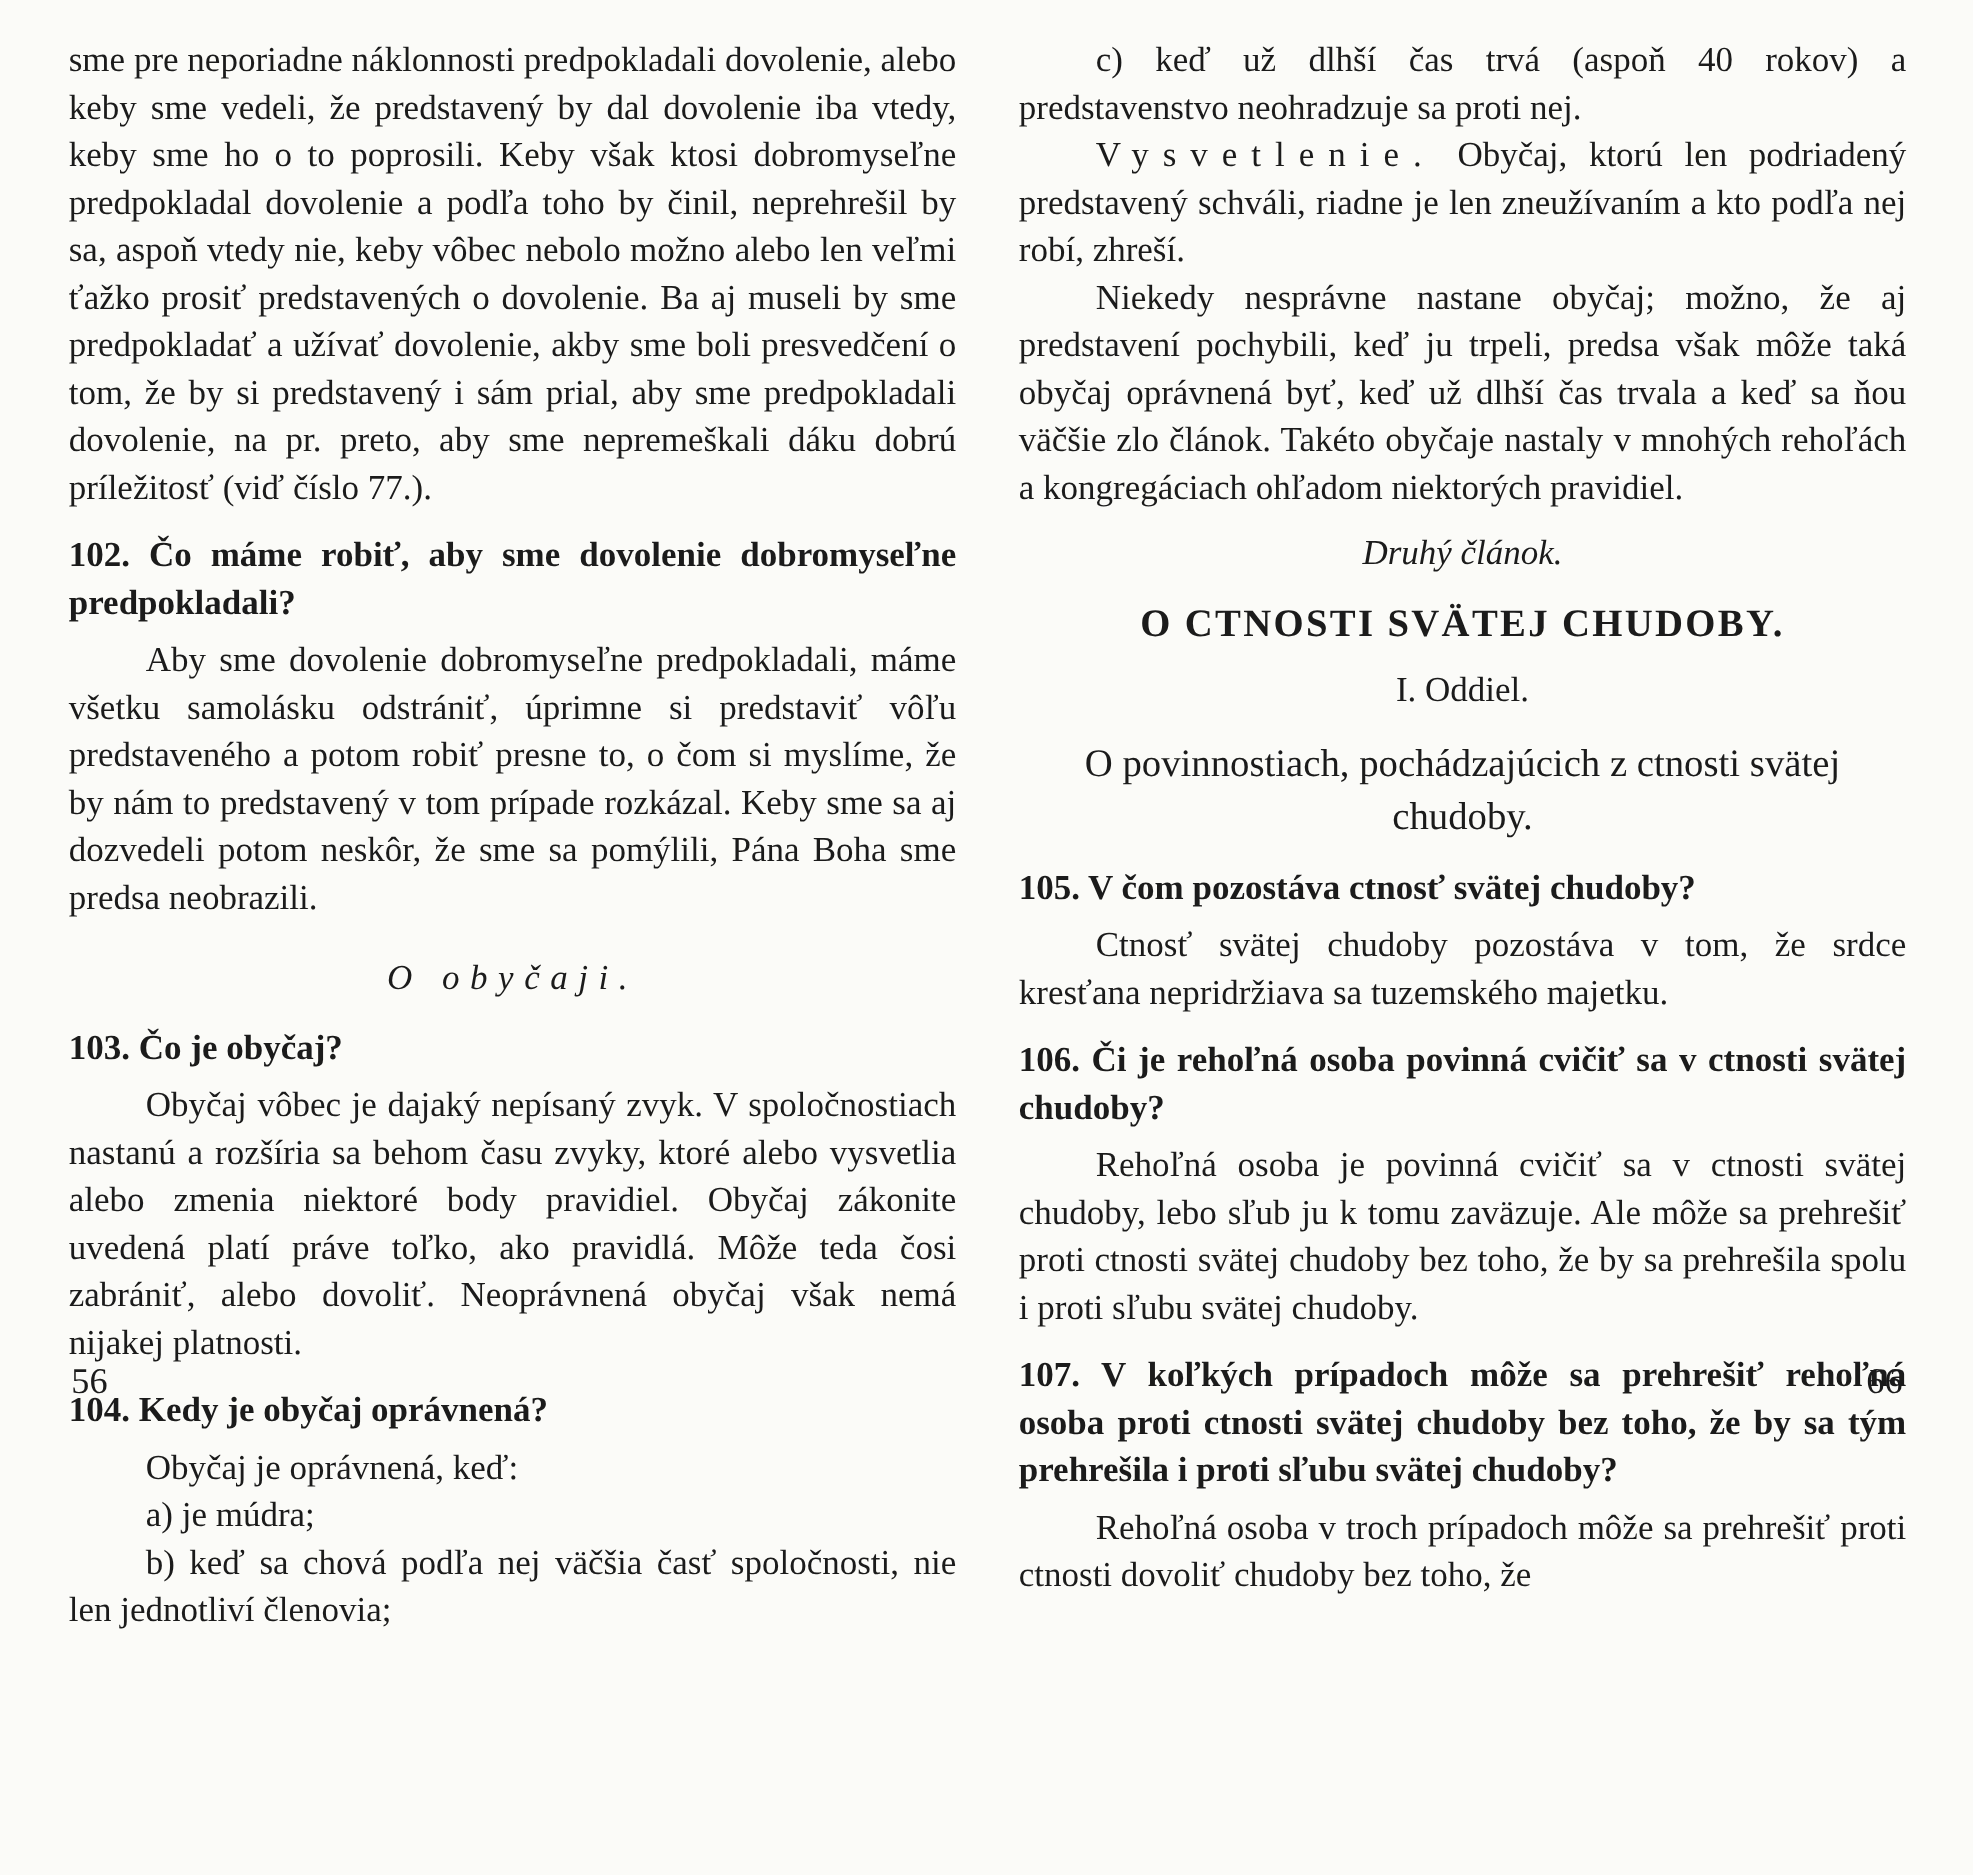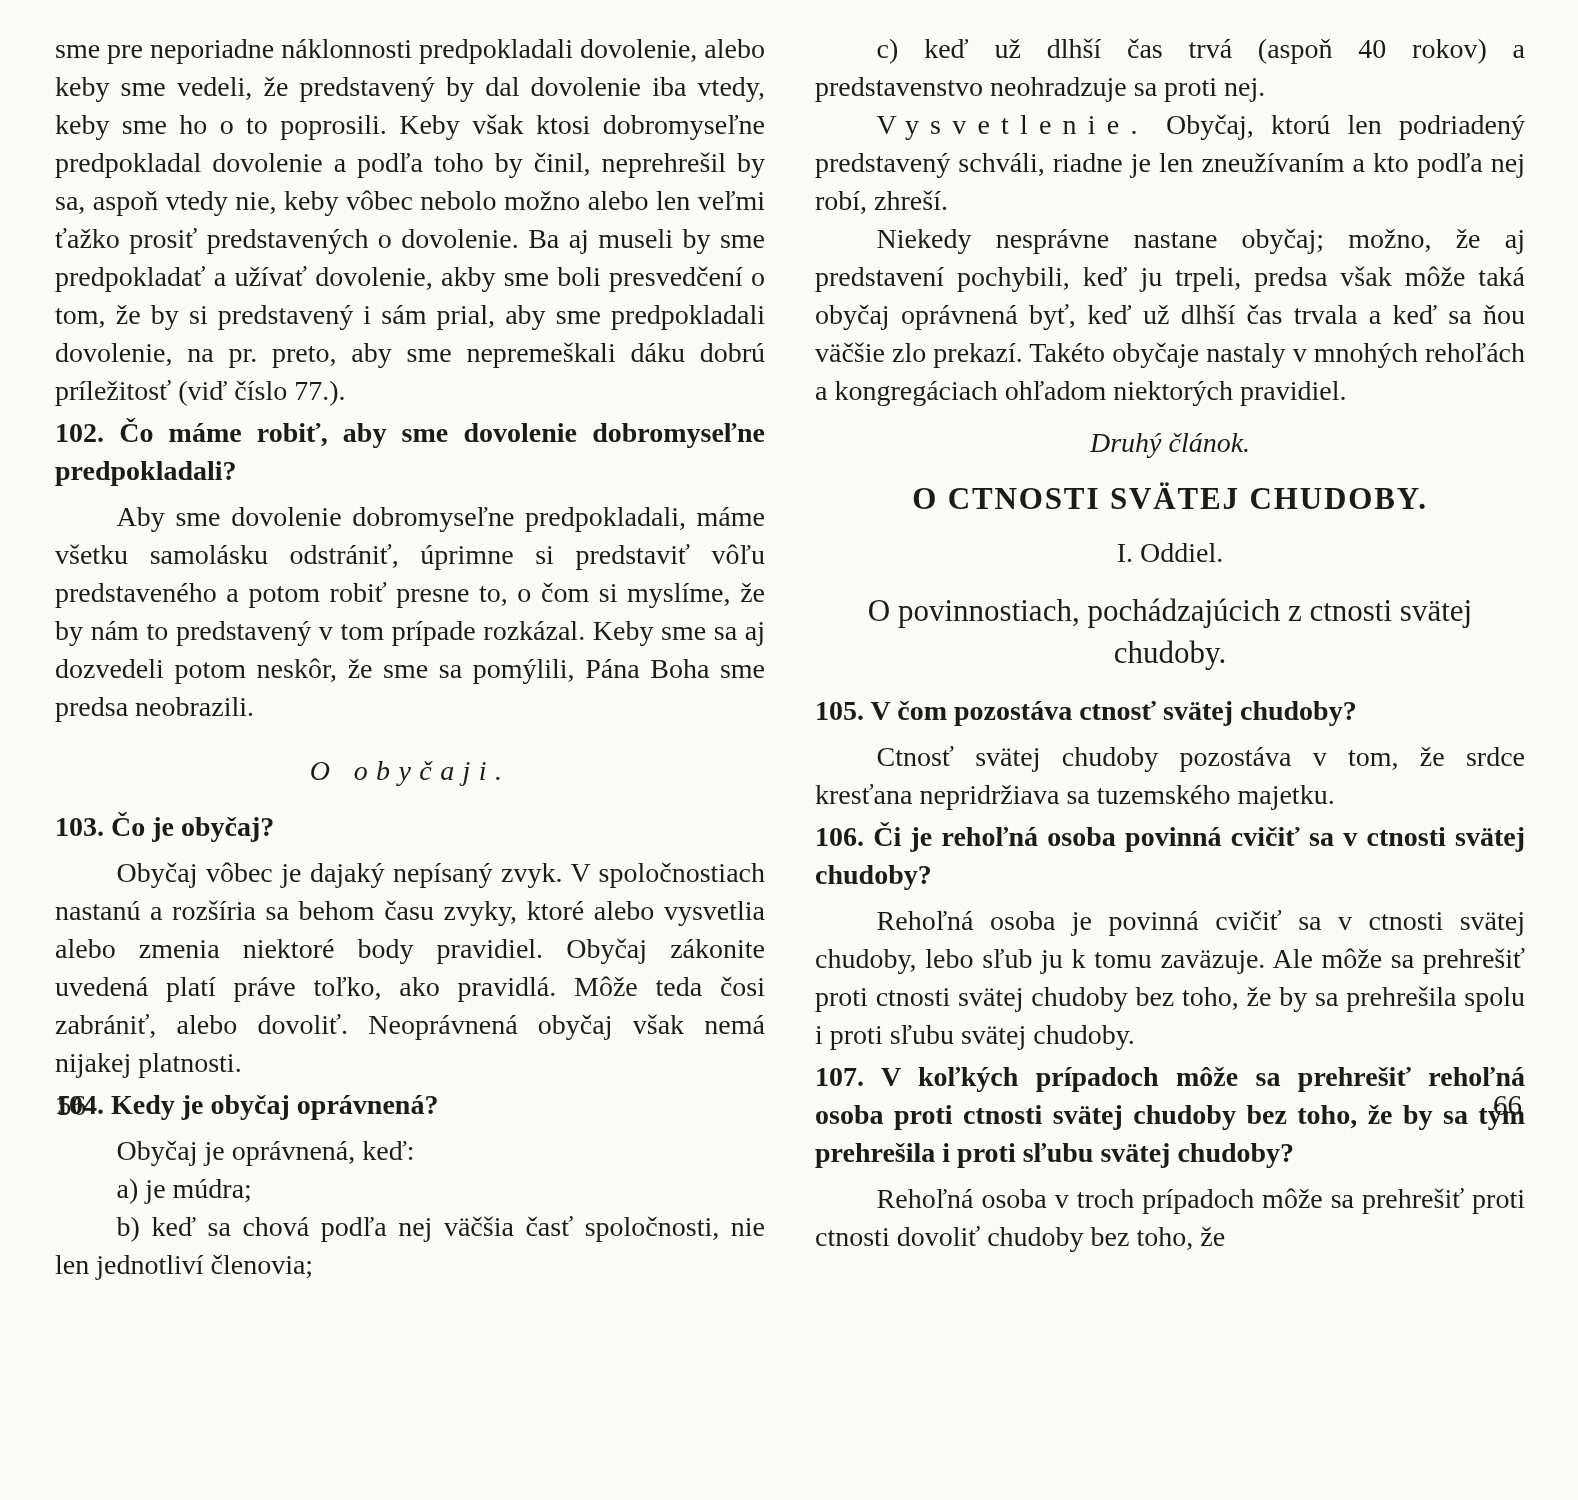--- a/index.html
+++ b/index.html
@@ -27,21 +27,21 @@
   }
   p {
     margin: 0;
     font-size: 28px;
     line-height: 38px;
     text-align: justify;
   }
   p.indent { text-indent: 2.2em; }
   p.q-heading {
     font-weight: 700;
-    margin-top: 4px;
+    margin-top: 16px;
     margin-bottom: 8px;
   }
   .section-italic {
     font-style: italic;
     text-align: center;
     text-align-last: center;
     letter-spacing: 0.30em;
     margin: 26px 0 18px;
   }
   .article-italic {
@@ -98,21 +98,21 @@
     <p class="indent">Obyčaj je oprávnená, keď:</p>
     <p class="indent">a) je múdra;</p>
     <p class="indent">b) keď sa chová podľa nej väčšia časť spoločnosti, nie len jednotliví členovia;</p>
   </div>
 
   <div class="page-col">
     <p class="indent">c) keď už dlhší čas trvá (aspoň 40 rokov) a predstavenstvo neohradzuje sa proti nej.</p>
 
     <p class="indent"><span class="spaced-label">Vysvetlenie.</span> <span>Obyčaj, ktorú len podriadený predstavený schváli, riadne je len zneužívaním a kto podľa nej robí, zhreší.</span></p>
 
-    <p class="indent">Niekedy nesprávne nastane obyčaj; možno, že aj predstavení pochybili, keď ju trpeli, predsa však môže taká obyčaj oprávnená byť, keď už dlhší čas trvala a keď sa ňou väčšie zlo prekazí. Takéto obyčaje nastaly v mnohých rehoľách a kongregáciach ohľadom niektorých pravidiel.</p>
+    <p class="indent">Niekedy nesprávne nastane obyčaj; možno, že aj predstavení pochybili, keď ju trpeli, predsa však môže taká obyčaj oprávnená byť, keď už dlhší čas trvala a keď sa ňou väčšie zlo článok. Takéto obyčaje nastaly v mnohých rehoľách a kongregáciach ohľadom niektorých pravidiel.</p>
 
     <p class="article-italic">Druhý článok.</p>
 
     <p class="chapter-heading">O CTNOSTI SVÄTEJ CHUDOBY.</p>
 
     <p class="oddiel">I. Oddiel.</p>
 
     <p class="subtitle-italic">O povinnostiach, pochádzajúcich z ctnosti svätej chudoby.</p>
 
     <p class="q-heading">105. V čom pozostáva ctnosť svätej chudoby?</p>

